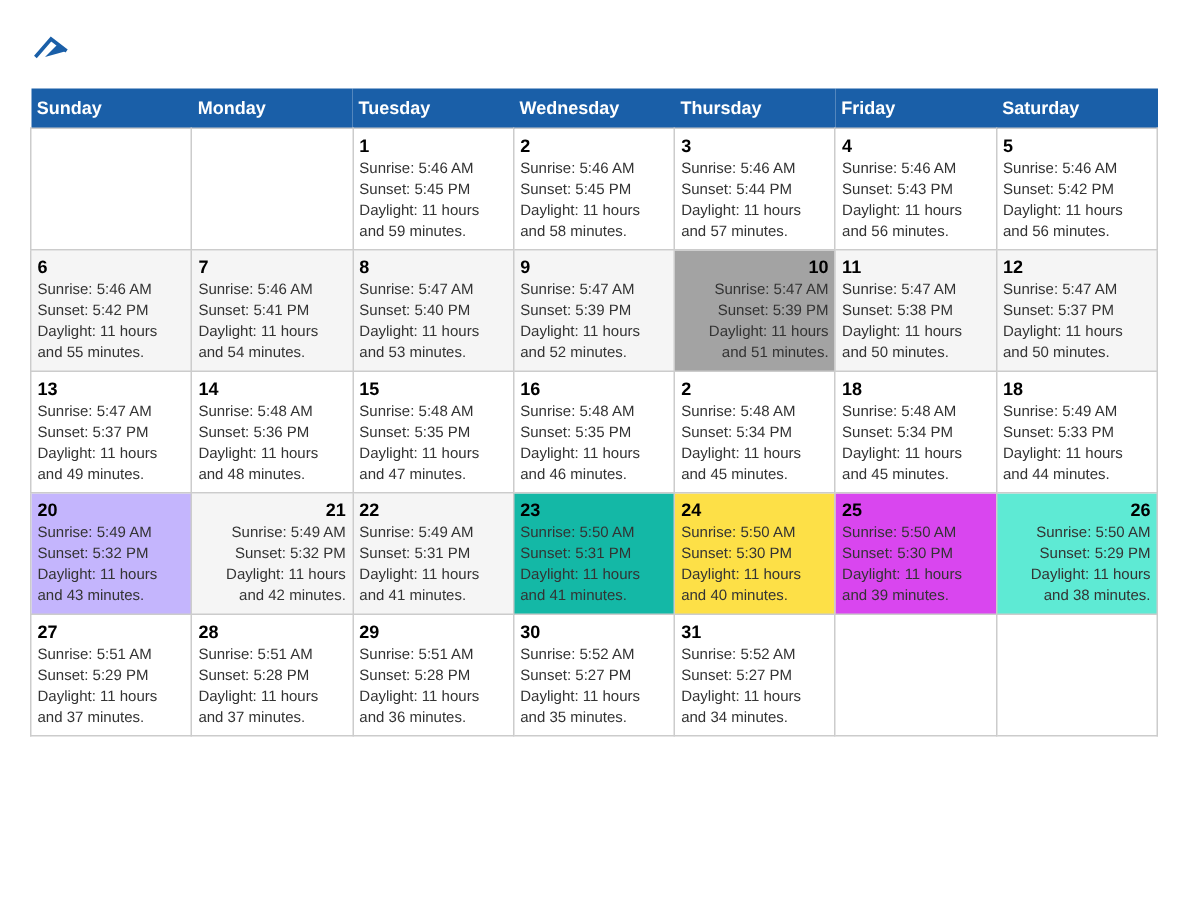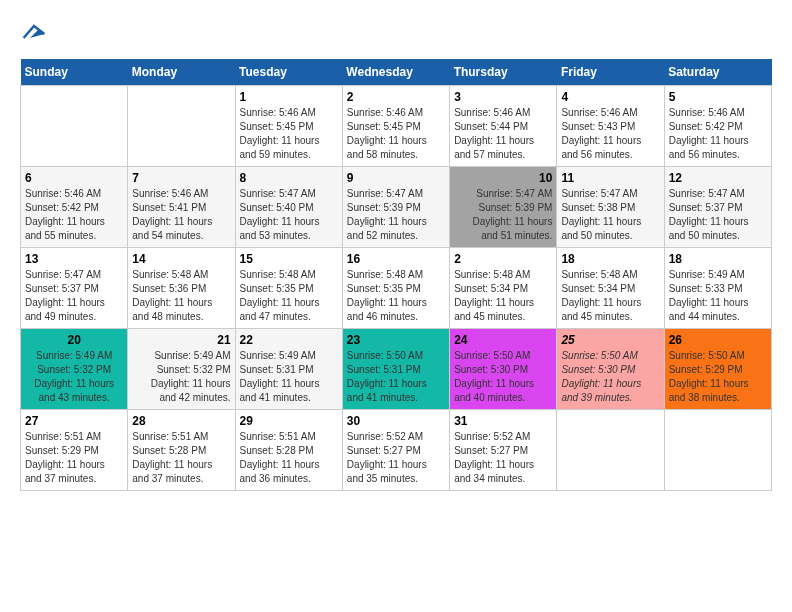--- a/index.html
+++ b/index.html
@@ -237,21 +237,21 @@
 Daylight: 11 hours and 45 minutes.</div>
         </td>
         <td>
           <div class="day-num">18</div>
           <div class="day-info" style="white-space: pre-line;">Sunrise: 5:49 AM
 Sunset: 5:33 PM
 Daylight: 11 hours and 44 minutes.</div>
         </td>
       </tr>
       <tr>
-        <td style="background: #14b8a6; text-align: center;">
+        <td style="background: #c4b5fd;">
           <div class="day-num">20</div>
           <div class="day-info" style="white-space: pre-line;">Sunrise: 5:49 AM
 Sunset: 5:32 PM
 Daylight: 11 hours and 43 minutes.</div>
         </td>
         <td style="background: rgb(245, 245, 245); text-align: right;">
           <div class="day-num">21</div>
           <div class="day-info" style="white-space: pre-line;">Sunrise: 5:49 AM
 Sunset: 5:32 PM
 Daylight: 11 hours and 42 minutes.</div>
@@ -261,33 +261,33 @@
           <div class="day-info" style="white-space: pre-line;">Sunrise: 5:49 AM
 Sunset: 5:31 PM
 Daylight: 11 hours and 41 minutes.</div>
         </td>
         <td style="background: #14b8a6;">
           <div class="day-num">23</div>
           <div class="day-info" style="white-space: pre-line;">Sunrise: 5:50 AM
 Sunset: 5:31 PM
 Daylight: 11 hours and 41 minutes.</div>
         </td>
-        <td style="background: #d946ef; margin-left: 36px;">
+        <td style="background: #fde047; margin-left: 36px;">
           <div class="day-num">24</div>
           <div class="day-info" style="white-space: pre-line;">Sunrise: 5:50 AM
 Sunset: 5:30 PM
 Daylight: 11 hours and 40 minutes.</div>
         </td>
-        <td style="background: #fca5a5; font-style: italic;">
+        <td style="background: #d946ef;">
           <div class="day-num">25</div>
           <div class="day-info" style="white-space: pre-line;">Sunrise: 5:50 AM
 Sunset: 5:30 PM
 Daylight: 11 hours and 39 minutes.</div>
         </td>
-        <td style="background: #f97316;">
+        <td style="background: #5eead4; text-align: right;">
           <div class="day-num">26</div>
           <div class="day-info" style="white-space: pre-line;">Sunrise: 5:50 AM
 Sunset: 5:29 PM
 Daylight: 11 hours and 38 minutes.</div>
         </td>
       </tr>
       <tr>
         <td>
           <div class="day-num">27</div>
           <div class="day-info" style="white-space: pre-line;">Sunrise: 5:51 AM

